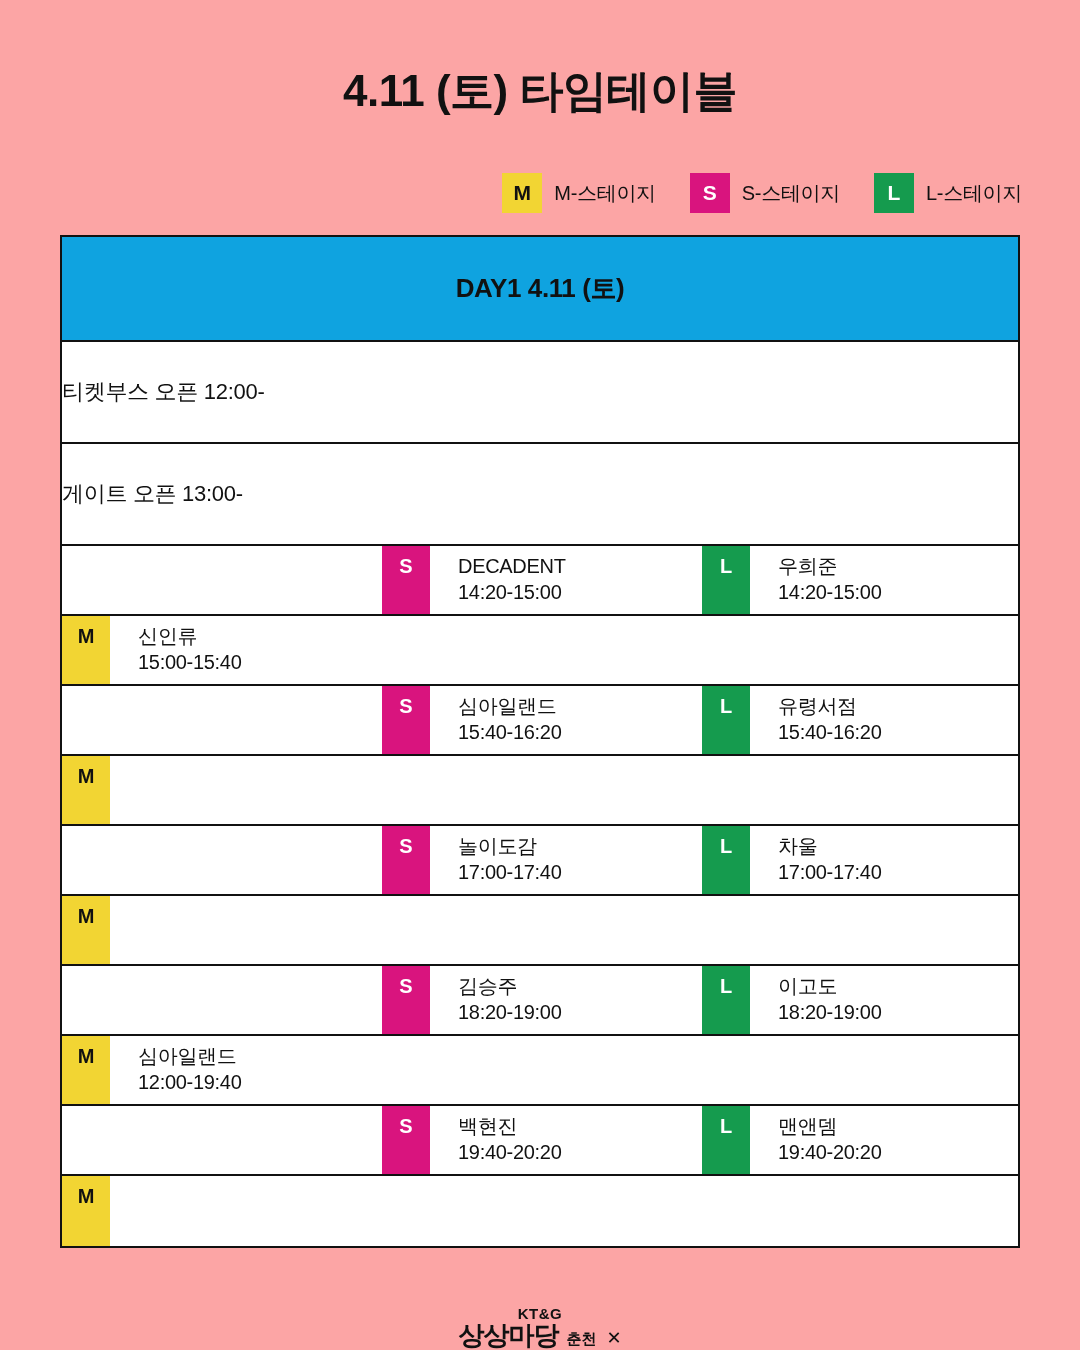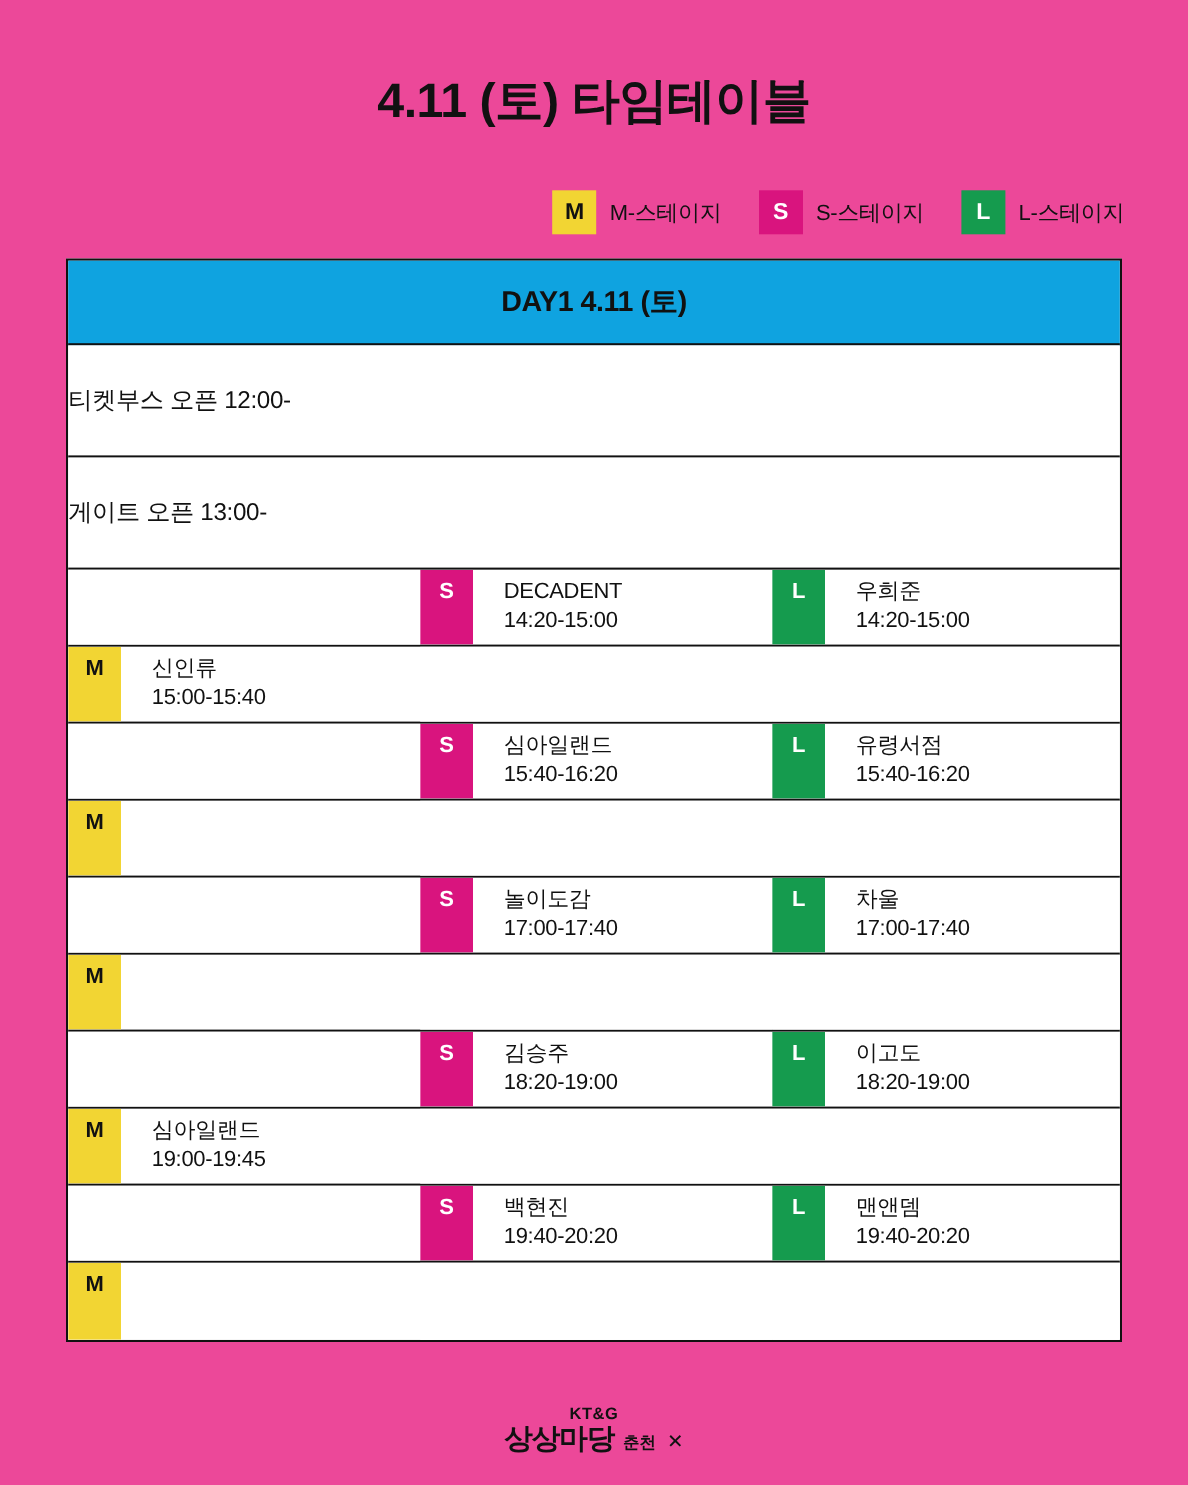--- a/index.html
+++ b/index.html
@@ -7,21 +7,21 @@
     width: 1080px;
     height: 1350px;
     background: #f8ccd1;
     font-family: "Liberation Sans", sans-serif;
     color: #111;
   }
   .page {
     position: relative;
     width: 1080px;
     height: 1350px;
-    background: #ec4899;
+    background: #fca5a5;
     overflow: hidden;
   }
   .title {
     text-align: center;
     font-size: 44px;
     font-weight: 700;
     letter-spacing: -0.5px;
     padding-top: 62px;
     color: #111;
   }
@@ -64,21 +64,21 @@
     width: 960px;
     border: 2px solid #111;
     background: #fff;
   }
   .day-header {
     background: #0fa3e0;
     border-bottom: 2px solid #111;
     text-align: center;
     font-size: 26px;
     font-weight: 700;
-    padding: 20px 0;
+    padding: 34px 0;
     color: #111;
     letter-spacing: -0.4px;
   }
   .info-row {
     border-bottom: 2px solid #111;
     text-align: left;
     font-size: 22px;
     padding: 35px 0;
     letter-spacing: -0.3px;
     background: #fff;
@@ -291,21 +291,21 @@
           <span class="slot-time">18:20-19:00</span>
         </div>
       </div>
     </div>
 
     <div class="slot-row">
       <div class="col col-m">
         <div class="badge m">M</div>
         <div class="slot-text">
           <span class="slot-name">심아일랜드</span>
-          <span class="slot-time">19:00-19:45</span>
+          <span class="slot-time">12:00-19:40</span>
         </div>
       </div>
       <div class="col col-s empty"></div>
       <div class="col col-l empty"></div>
     </div>
 
     <div class="slot-row">
       <div class="col col-m empty"></div>
       <div class="col col-s">
         <div class="badge s">S</div>

